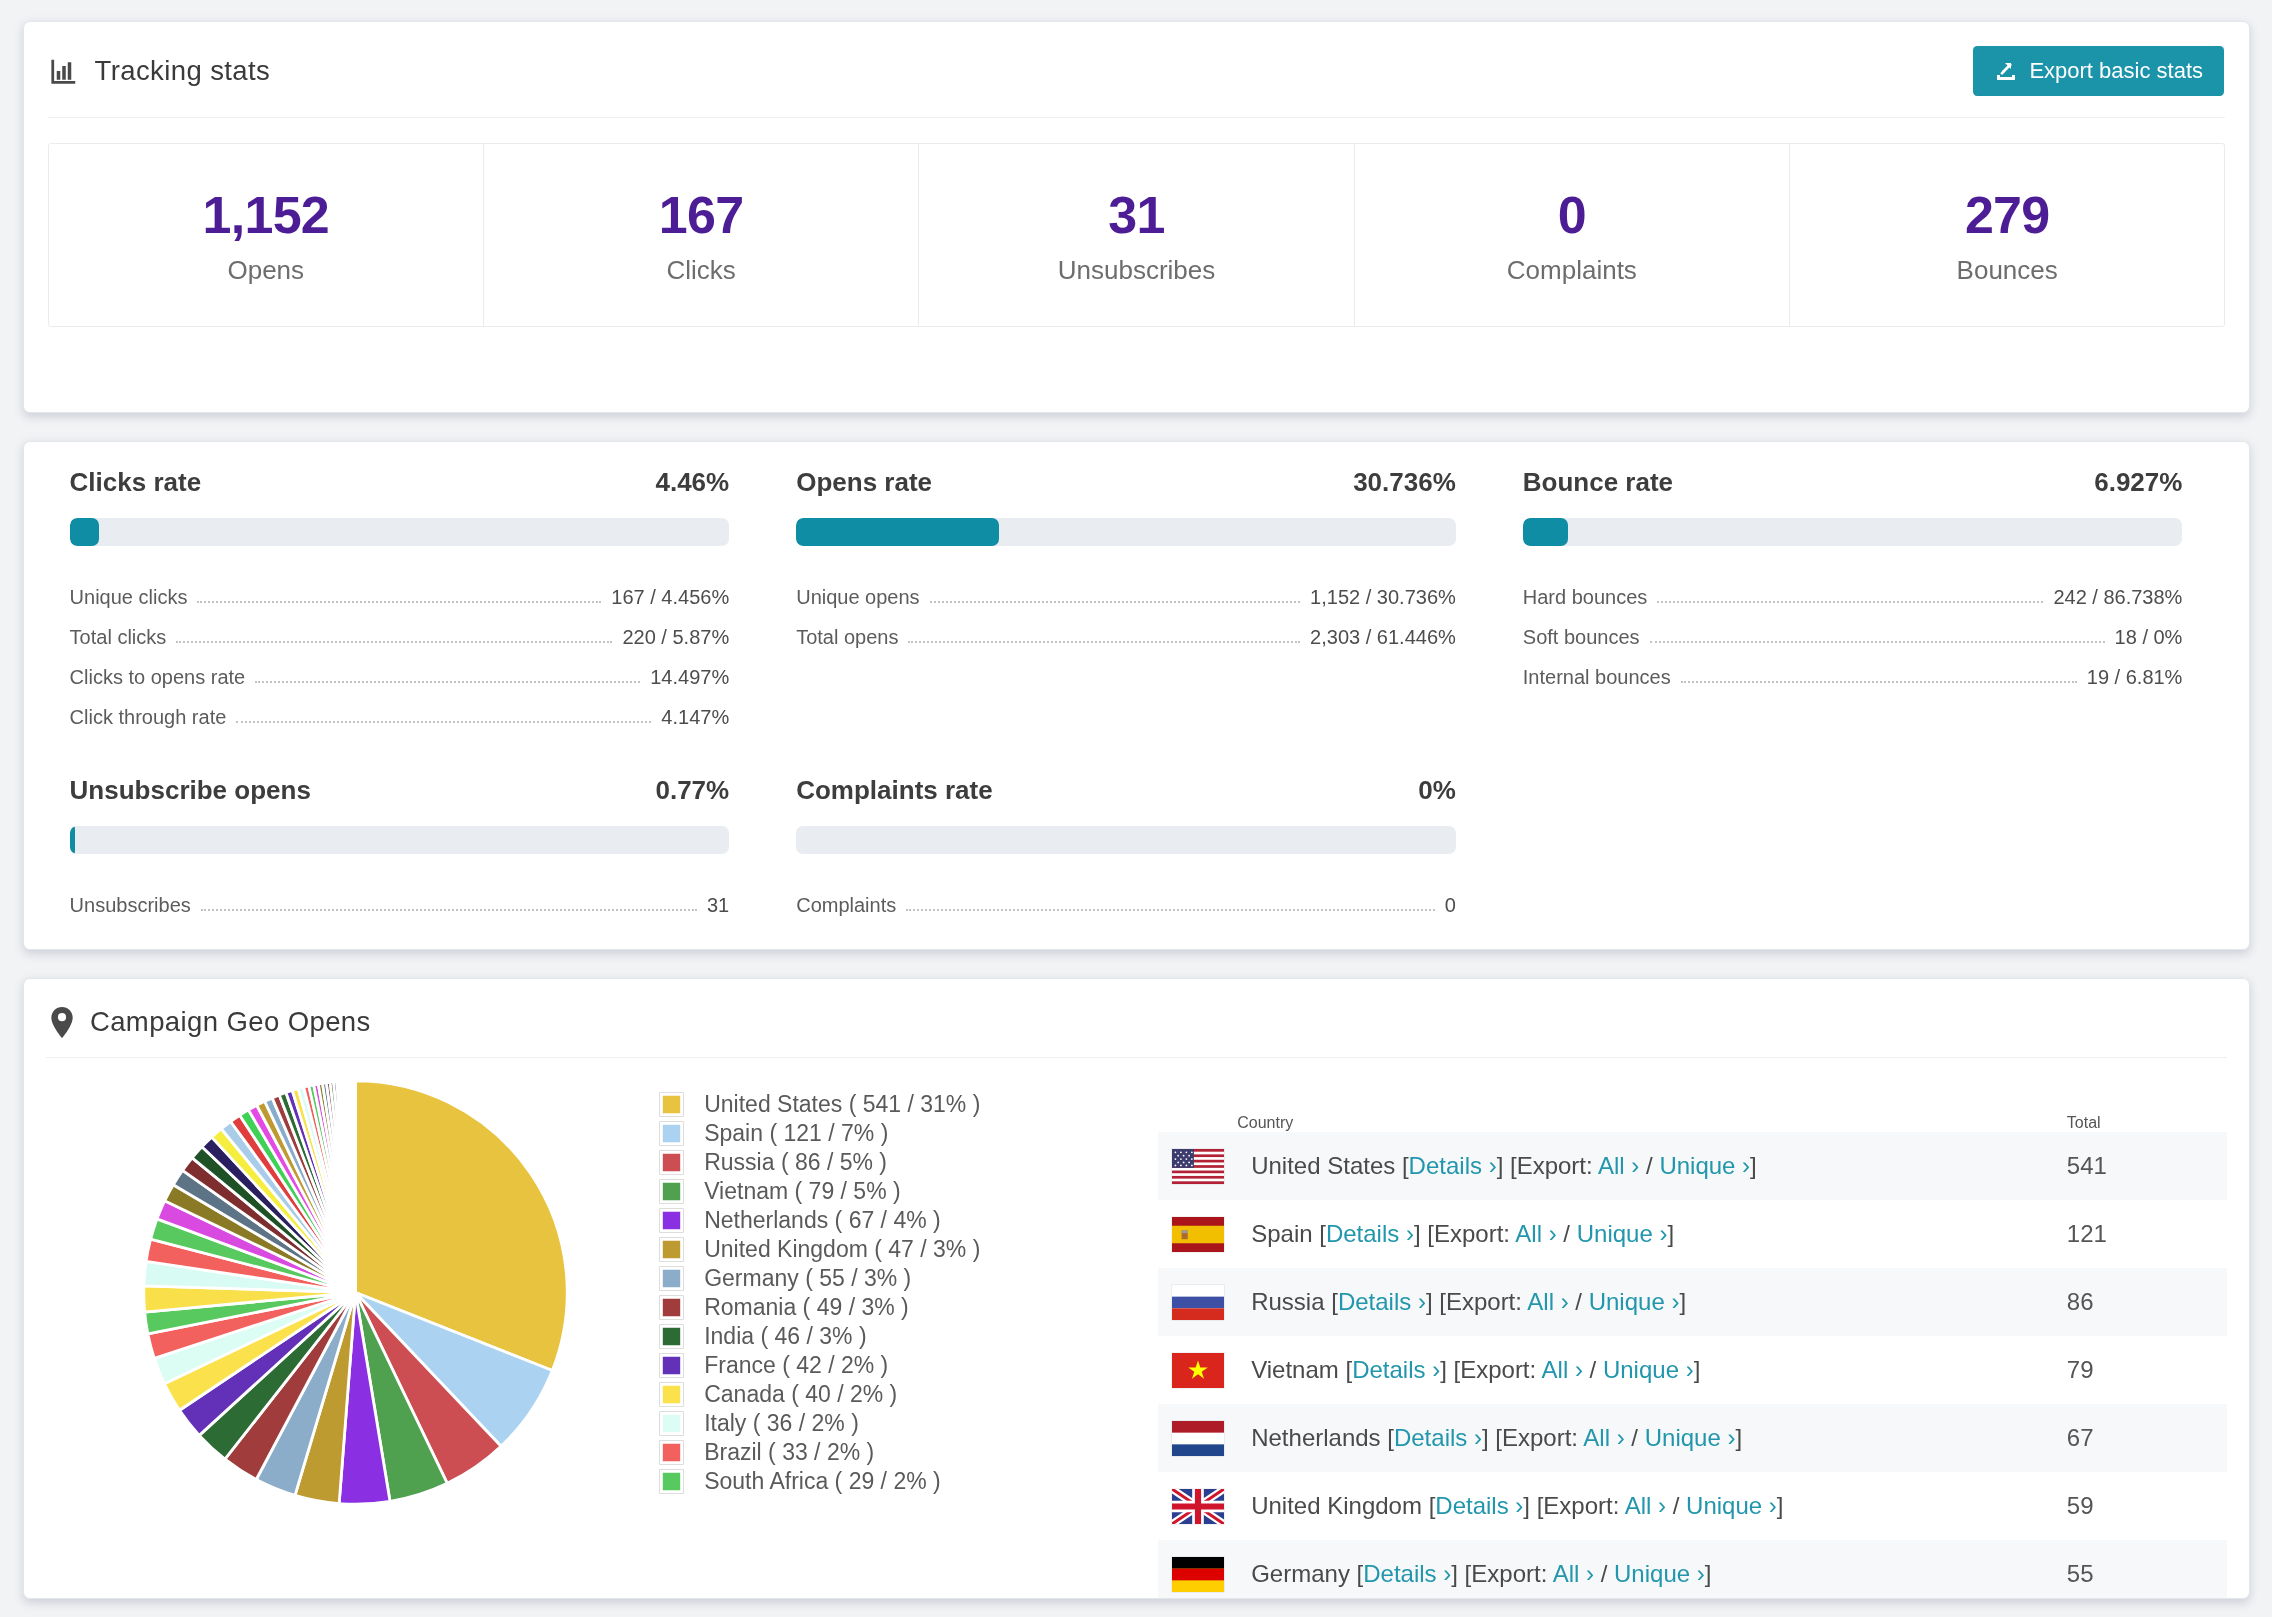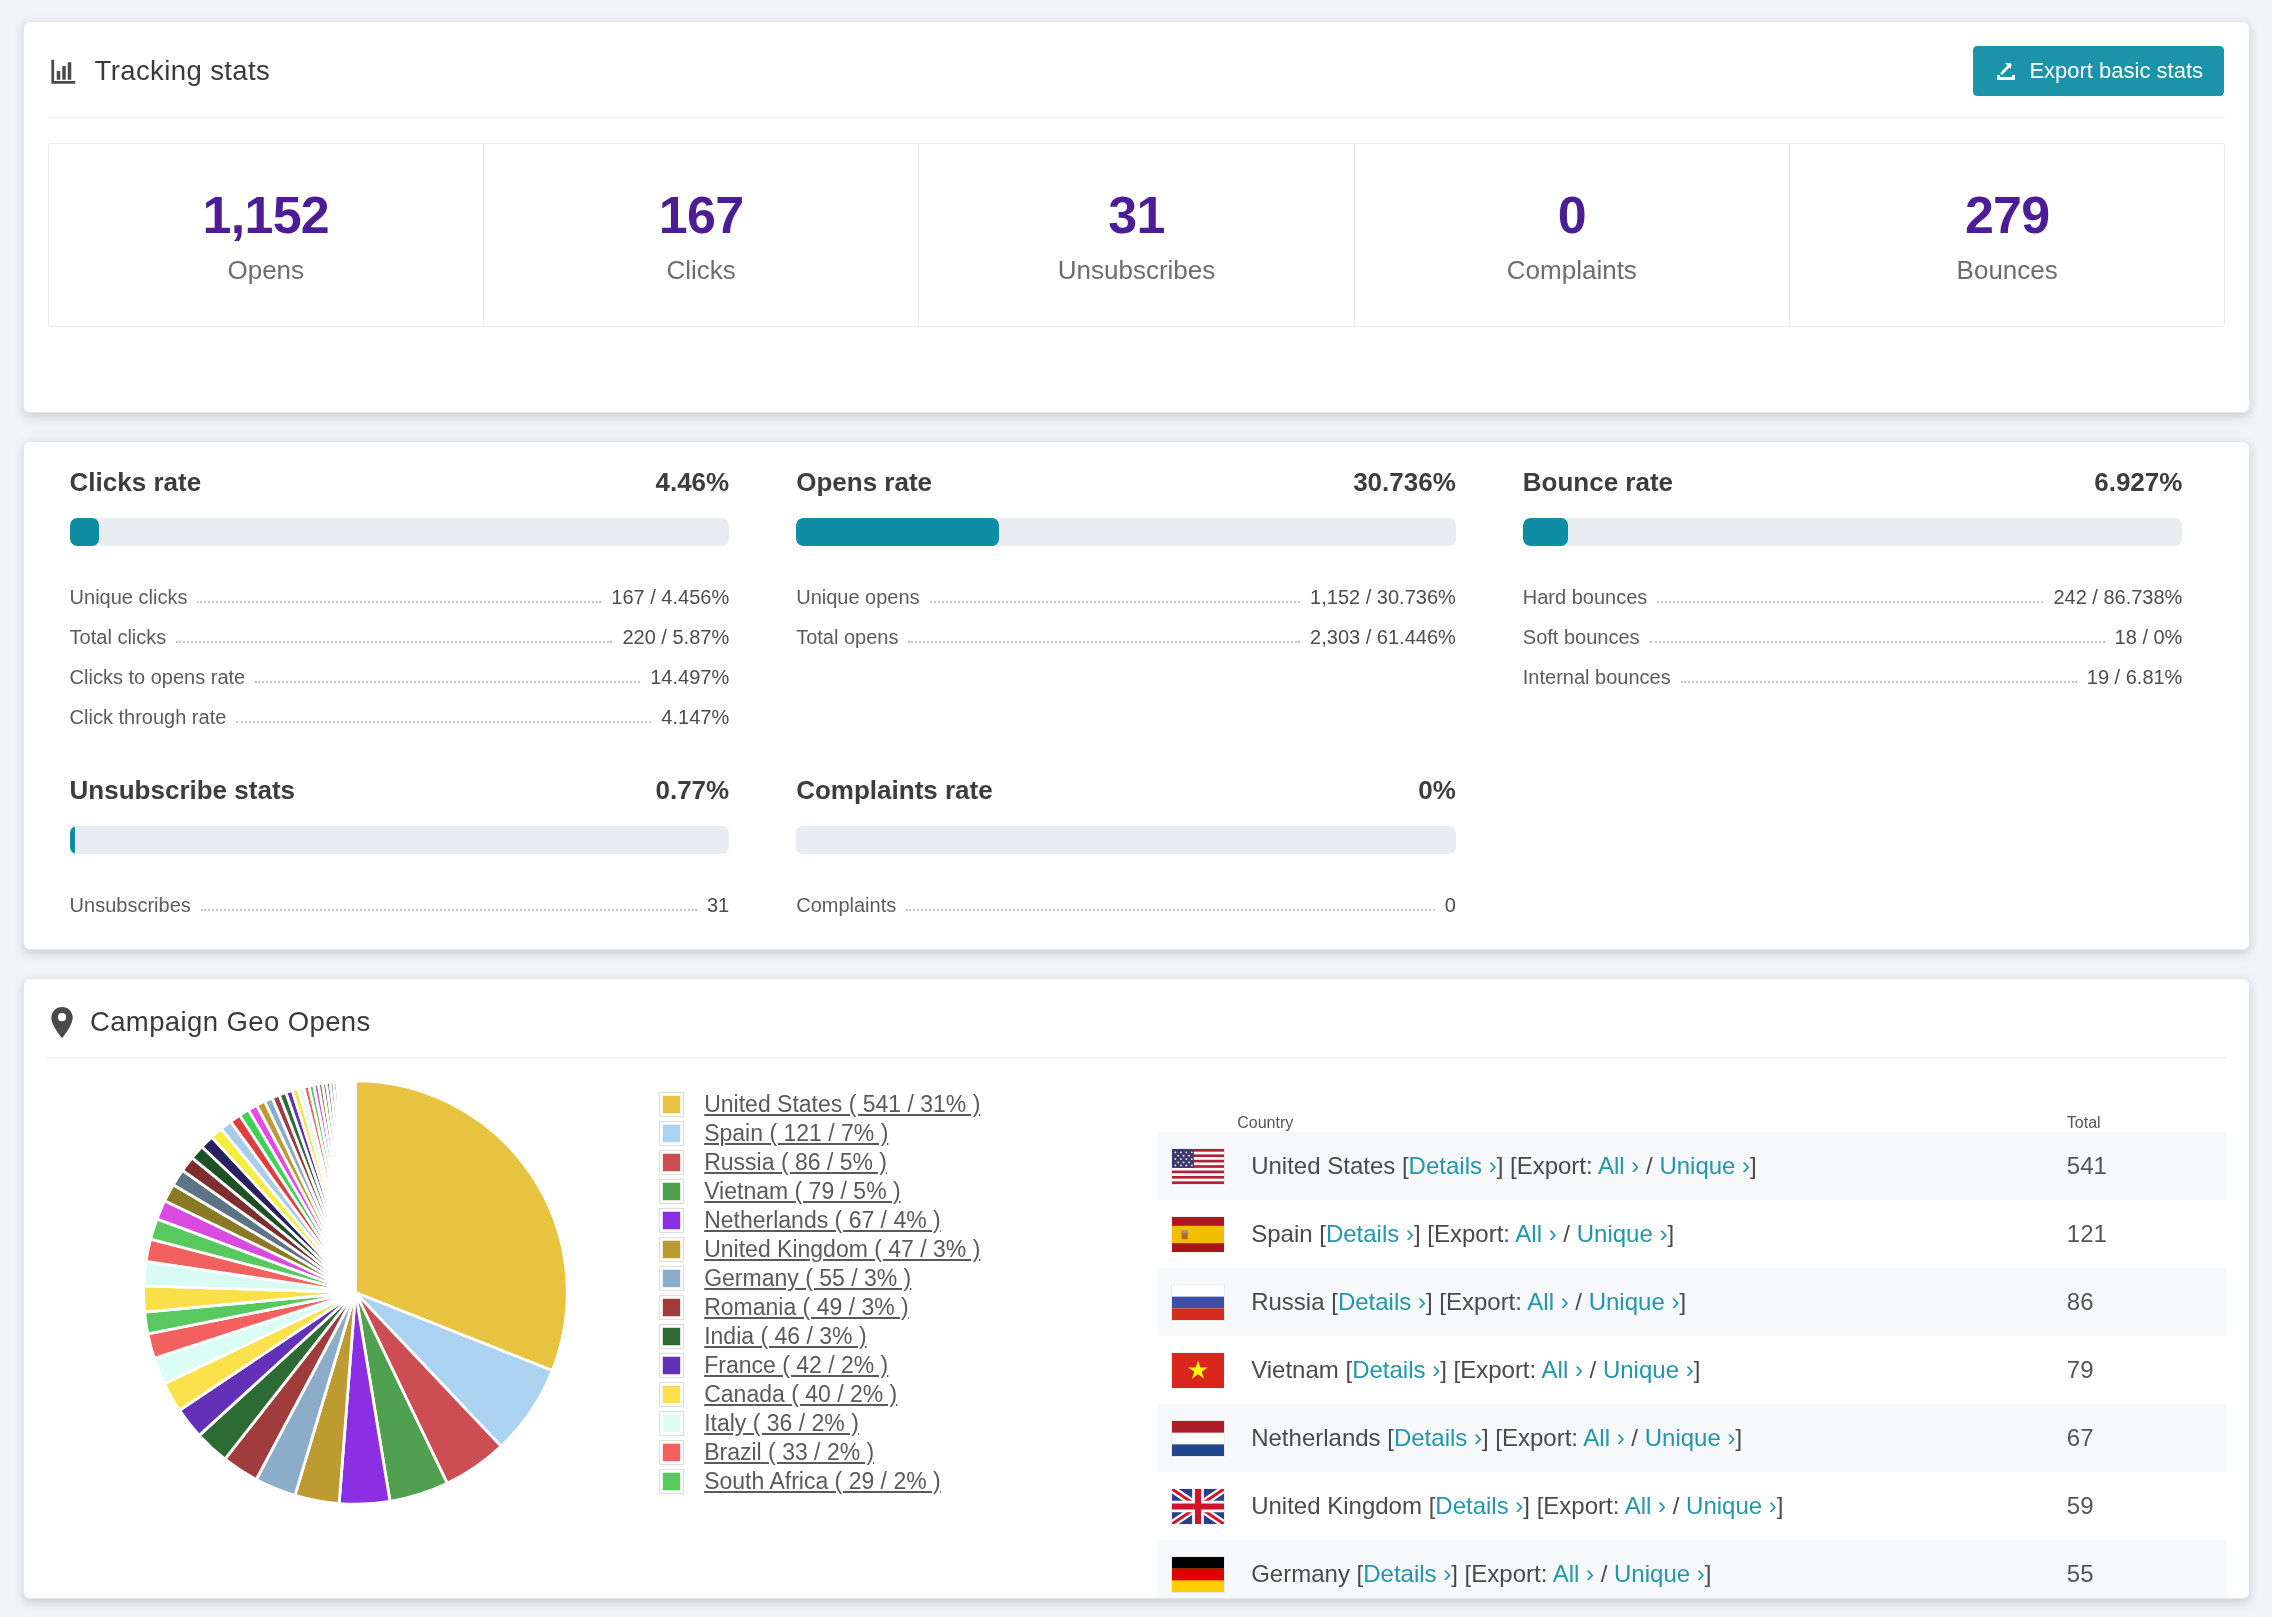--- a/index.html
+++ b/index.html
@@ -66,21 +66,21 @@
   .card-geo { margin-top: 28px; height: 621px; overflow: hidden; padding: 0 22.6px; }
   .geo-header { padding: 27px 4.2px 18.4px; border-bottom: 1.4px solid #edeff1; }
   .geo-body { display: flex; padding-top: 0; }
   .pie-wrap { width: 614px; padding-left: 90px; padding-top: 15.5px; flex: none; }
   .legend { width: 498px; flex: none; padding-top: 32px; }
   .legend-item { display: flex; align-items: center; height: 29px; }
   .legend-swatch {
     width: 23px; height: 23px; flex: none;
     box-shadow: inset 0 0 0 2.8px #fff, 0 0 0 0.7px #cfcfcf;
   }
-  .legend-label { font-size: 23px; color: #5a5a5a; margin-left: 21px; white-space: nowrap; text-decoration: underline; }
+  .legend-label { font-size: 23px; color: #5a5a5a; margin-left: 21px; white-space: nowrap; }
   .geo-table { flex: 1; padding-top: 1.4px; }
   .geo-thead { display: flex; height: 73px; align-items: flex-end; font-size: 16px; color: #555; }
   .th-country { padding-left: 79px; }
   .th-total { margin-left: auto; width: 160px; }
   .geo-row { display: flex; align-items: center; height: 68px; font-size: 24px; color: #4a4a4a; }
   .geo-row:nth-child(odd) { background: #f7f8f9; }
   .flag { width: 52px; height: 35px; margin-left: 14px; flex: none;
           box-shadow: 0 0 0 0.7px rgba(0,0,0,.08); }
   .flag svg { display: block; width: 100%; height: 100%; }
   .country-cell { margin-left: 27px; white-space: nowrap; }
@@ -214,21 +214,21 @@
         </div>
         <div class="rate-row">
           <span class="rate-row-label">Internal bounces</span>
           <span class="leader"></span>
           <span class="rate-row-value">19 / 6.81%</span>
         </div>
       </div>
     </div>
     <div class="rate-panel">
       <div class="rate-head">
-        <span class="rate-title">Unsubscribe stats</span>
+        <span class="rate-title">Unsubscribe opens</span>
         <span class="rate-value">0.77%</span>
       </div>
       <div class="bar-track">
         <div class="bar-fill" style="width: 0.77%;"></div>
       </div>
       <div class="rate-rows">
         <div class="rate-row">
           <span class="rate-row-label">Unsubscribes</span>
           <span class="leader"></span>
           <span class="rate-row-value">31</span>

